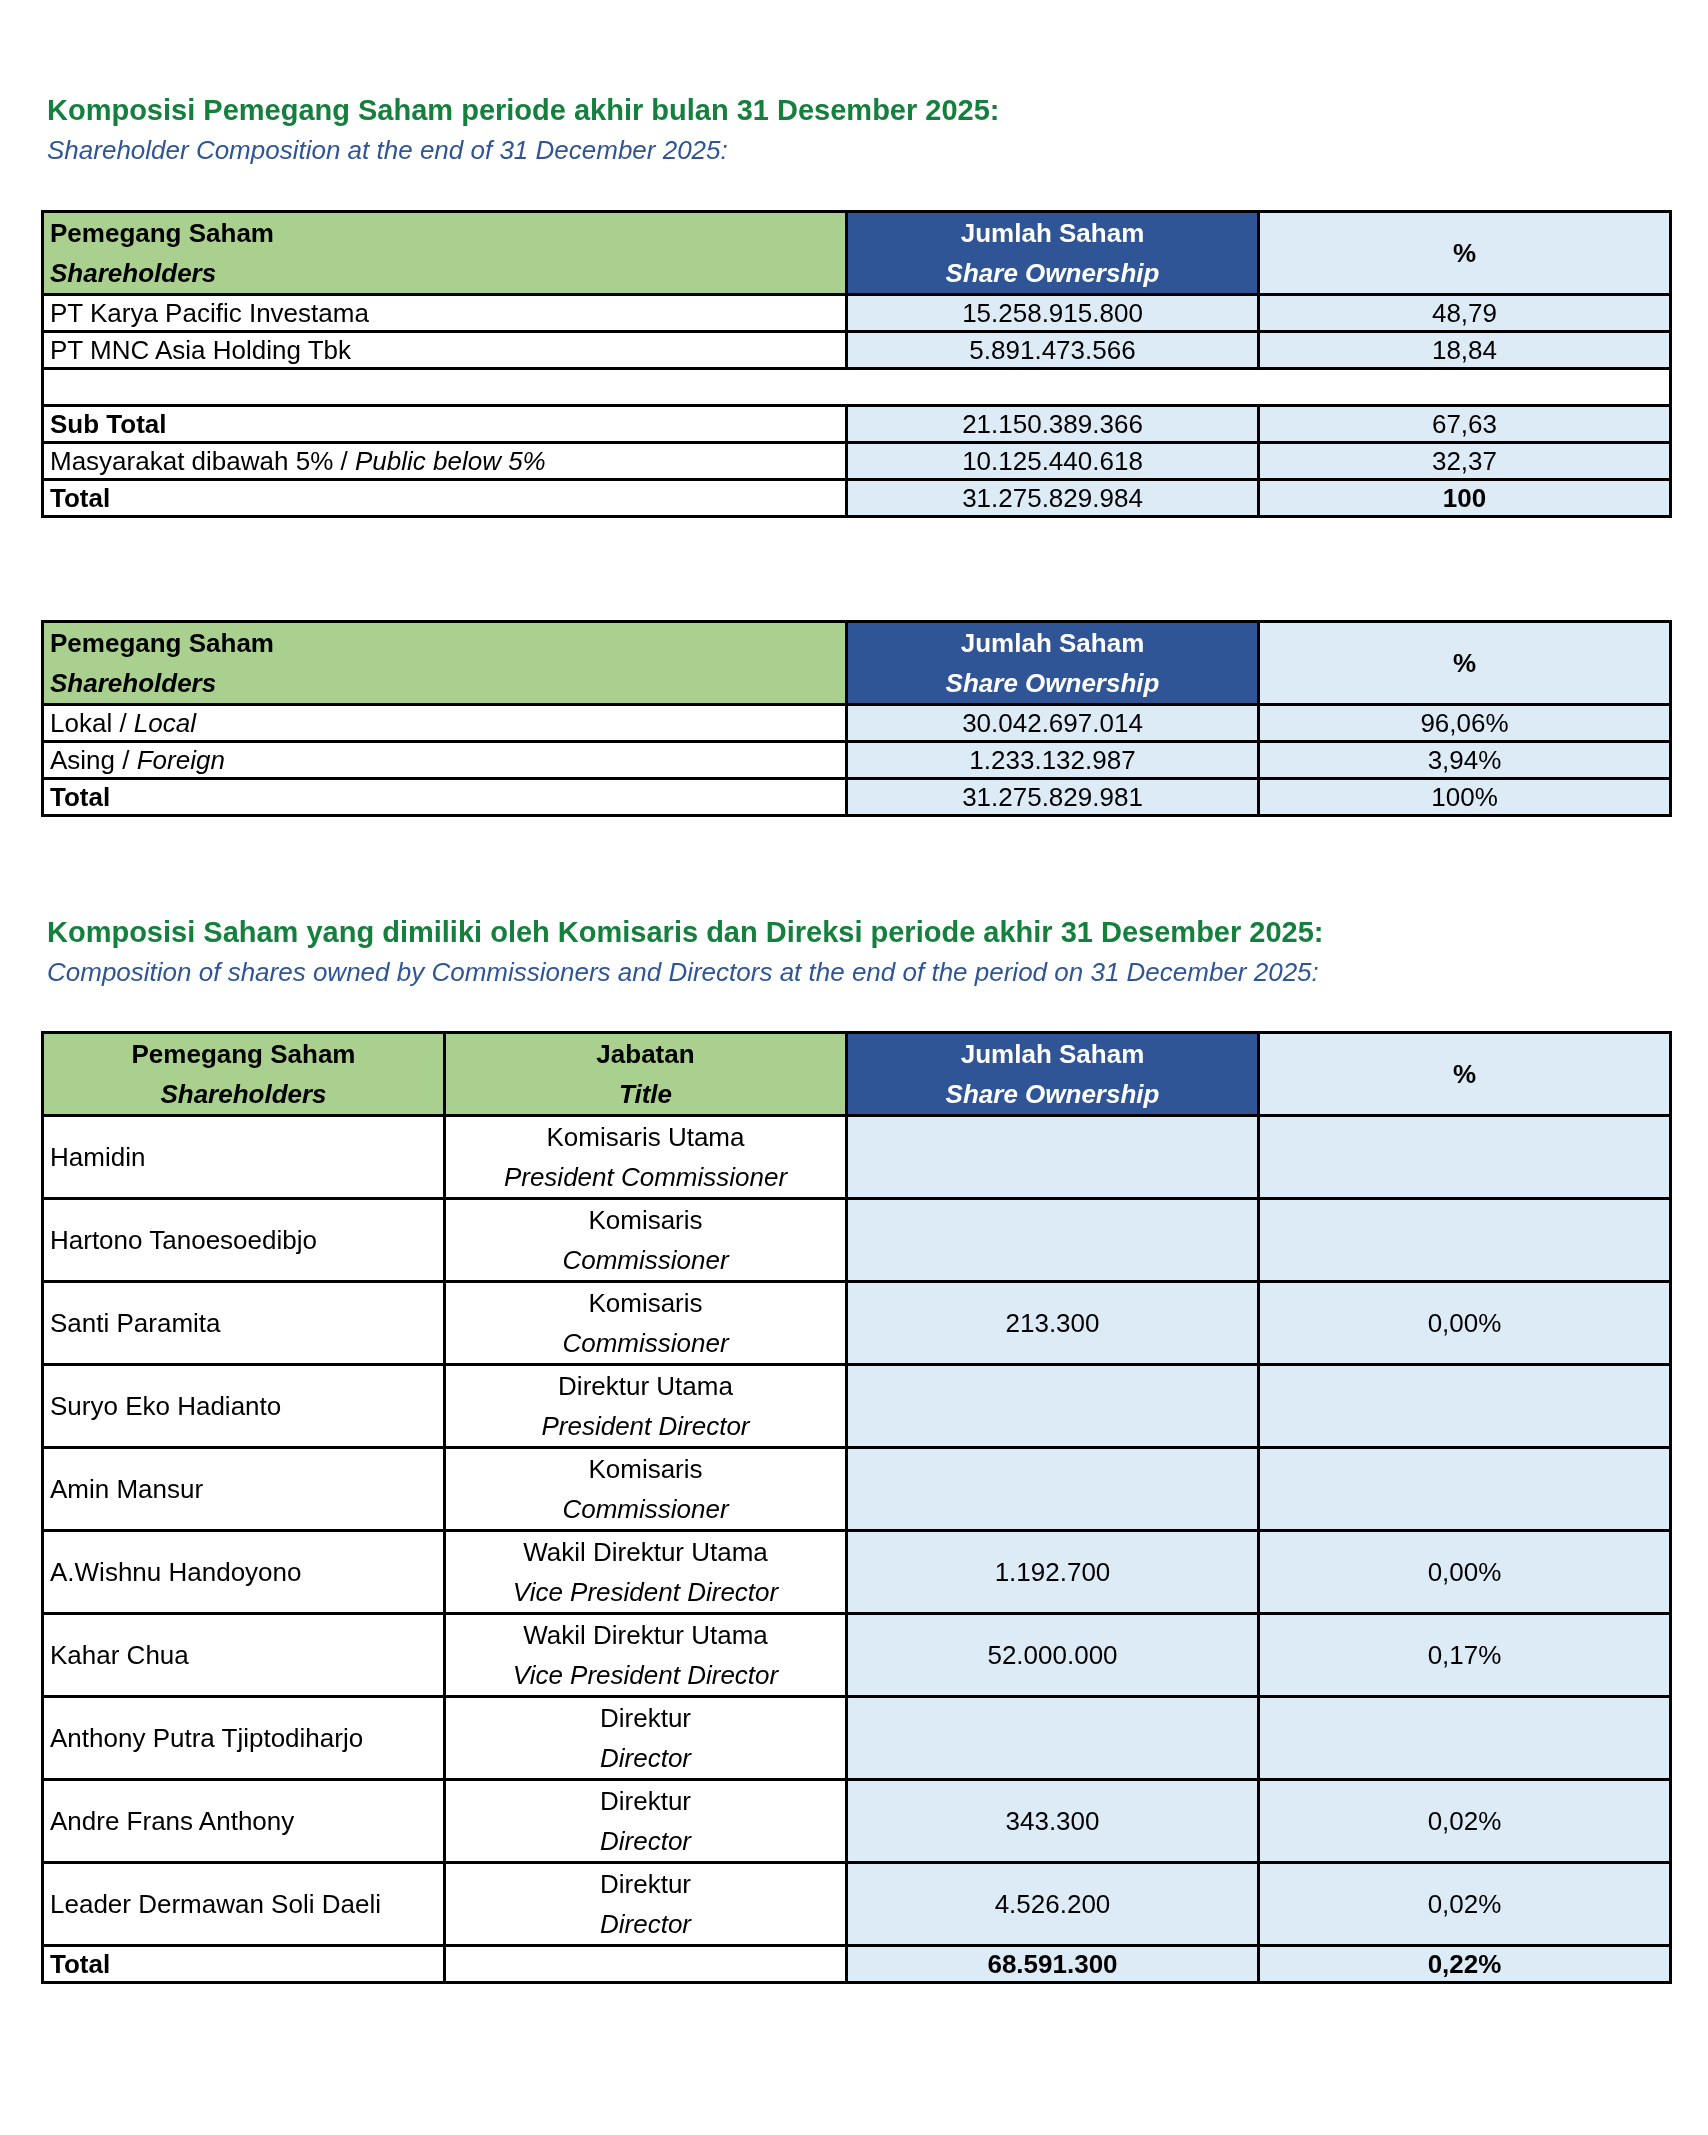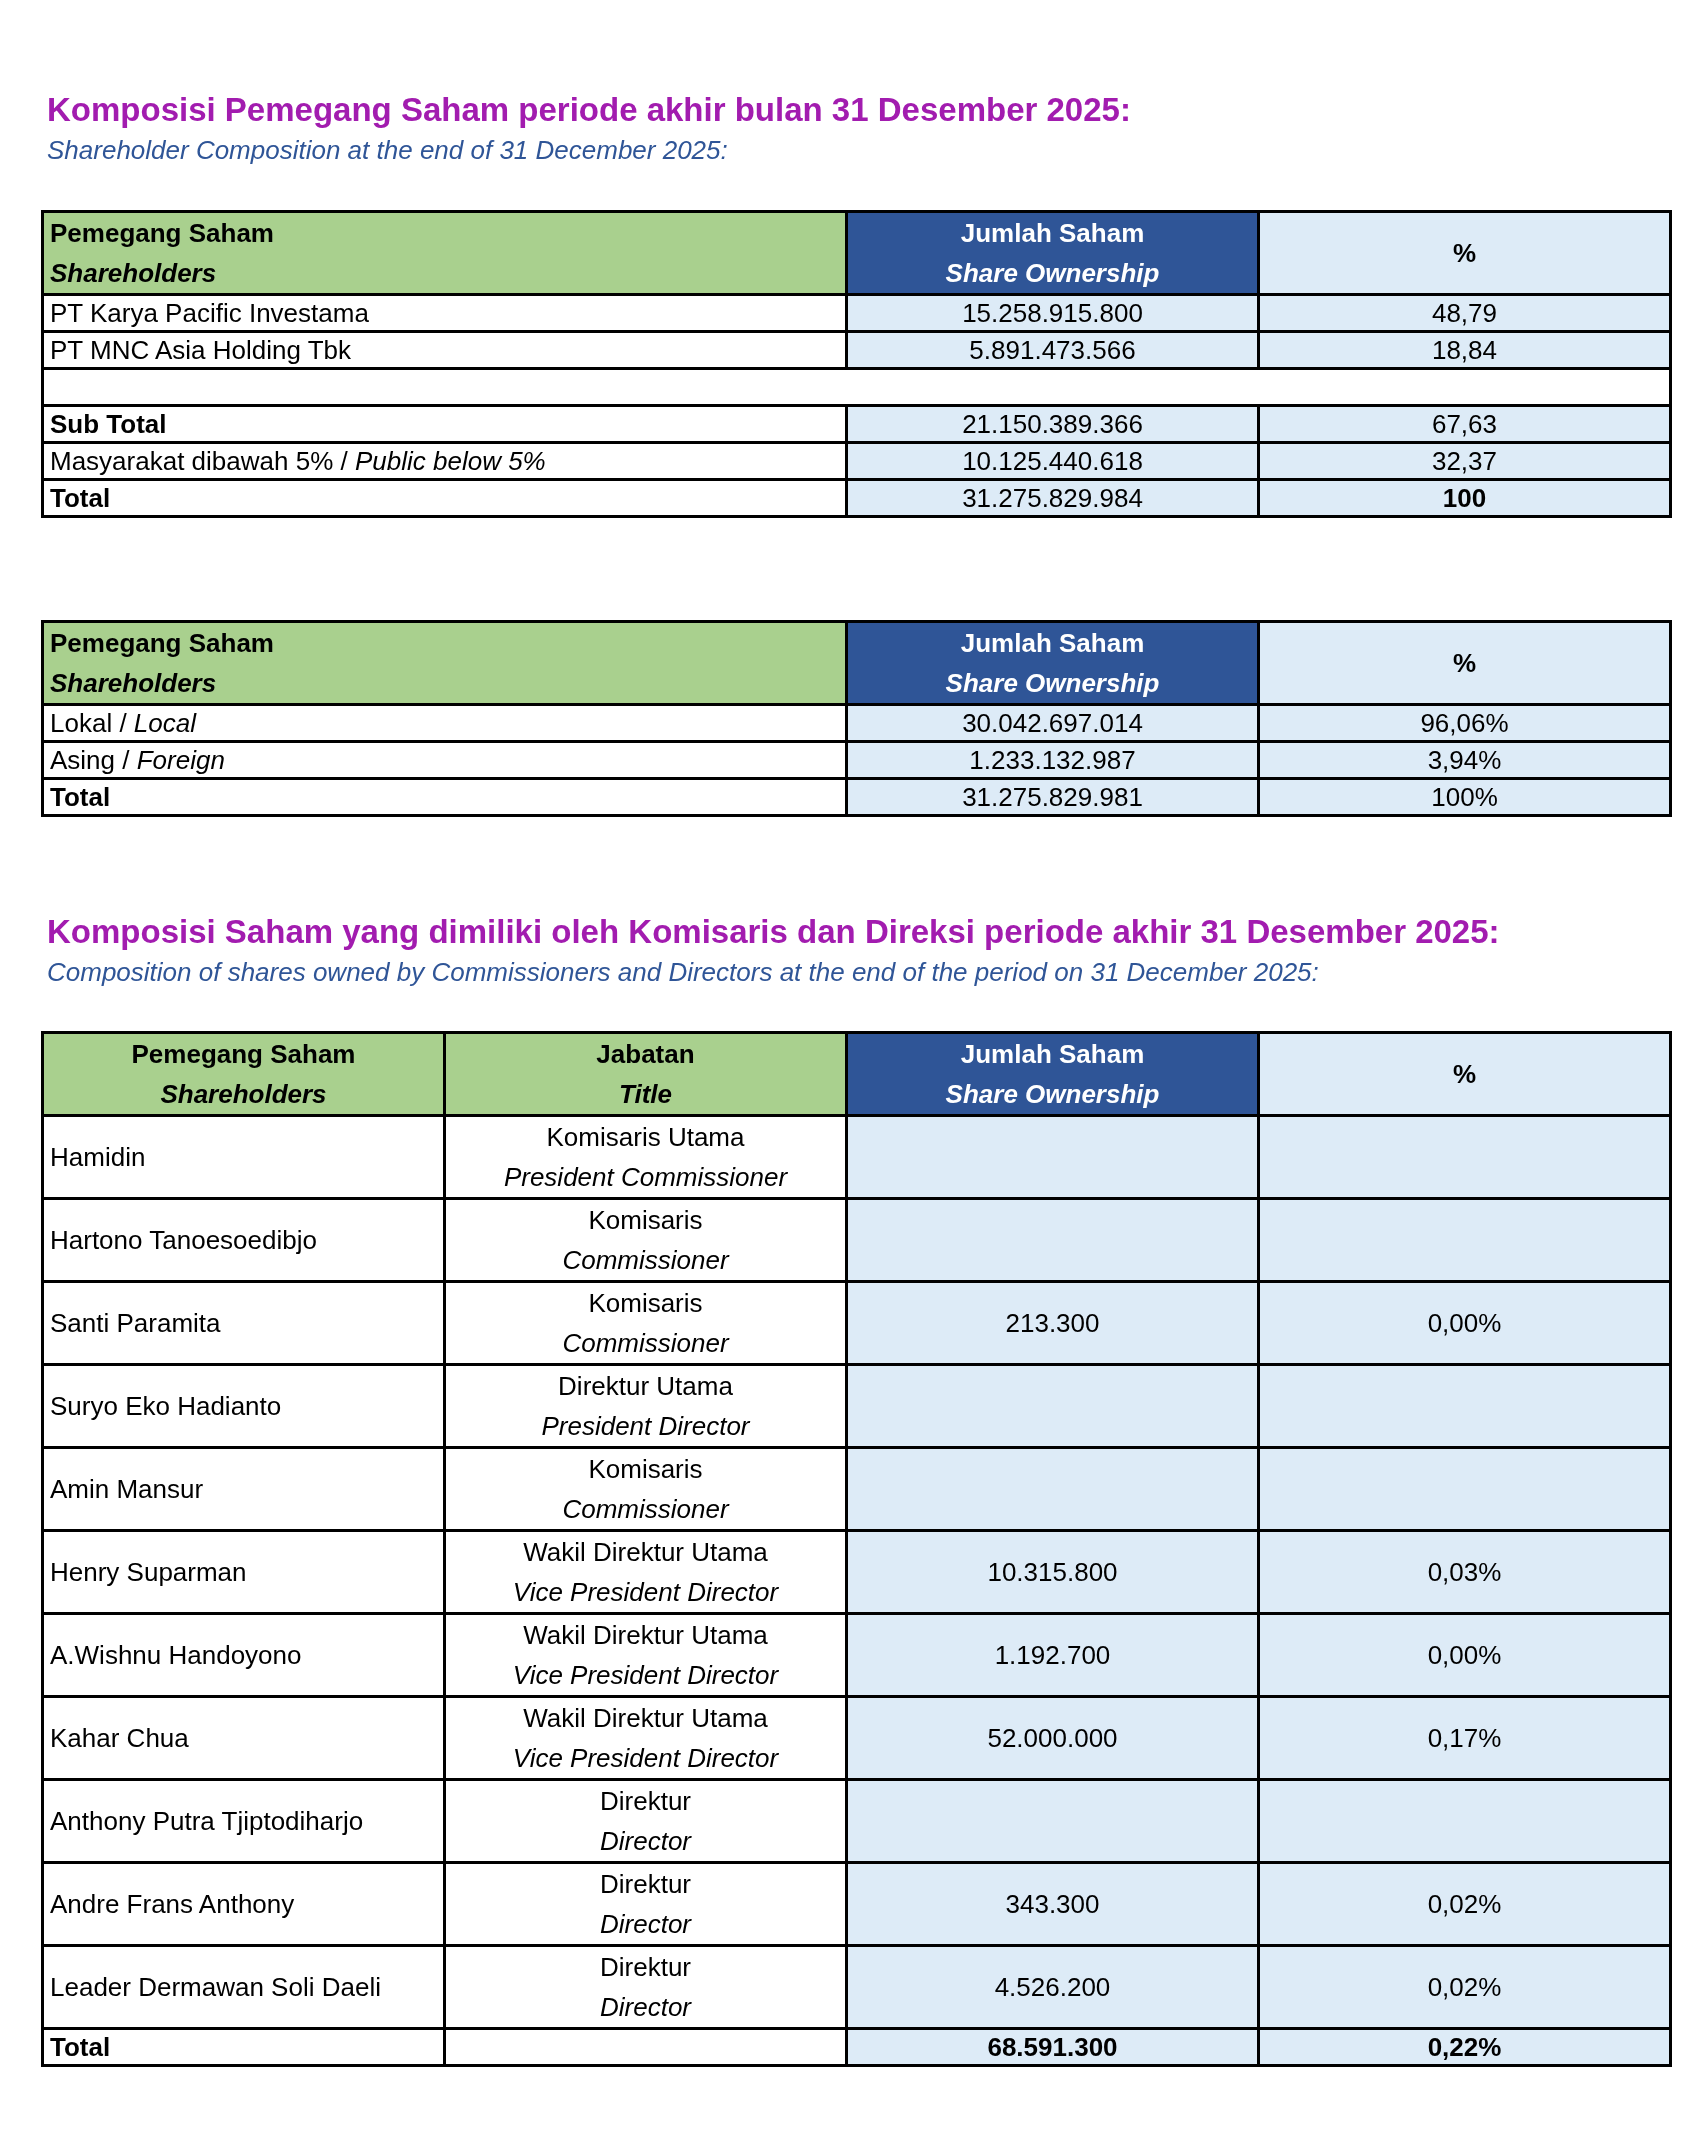--- a/index.html
+++ b/index.html
@@ -1,18 +1,18 @@
 <!DOCTYPE html>
 <html><head>
 <meta charset="utf-8">
 <style>
   html, body { margin: 0; padding: 0; background: #ffffff; }
   body { width: 1708px; height: 2135px; position: relative; font-family: "Liberation Sans", "DejaVu Sans", sans-serif; color: #000; }
   .heading { position: absolute; left: 47px; }
-  .heading .h-bold { font-weight: bold; font-size: 33px; color: #a21caf; line-height: 40px; white-space: nowrap; }
+  .heading .h-bold { font-weight: bold; font-size: 29px; color: #15803d; line-height: 40px; white-space: nowrap; }
   .heading .h-ital { font-style: italic; font-size: 26px; color: #2F5597; line-height: 40px; white-space: nowrap; }
   table.grid { position: absolute; left: 41px; width: 1628px; border-collapse: collapse; table-layout: fixed; padding-left: 40px; }
   table.grid td { border: 3px solid #000; padding: 0 6px; font-size: 26px; vertical-align: middle; overflow: hidden; white-space: nowrap; }
   .c-green { background: #A9D08E; }
   .c-blue { background: #2F5597; color: #fff; }
   .c-light { background: #DDEBF7; }
   .c-white { background: #fff; }
   .bold { font-weight: bold; }
   .ital { font-style: italic; }
   .center { text-align: center; }
@@ -183,29 +183,20 @@
   <tr class="r81">
     <td class="c-white">Amin Mansur</td>
     <td class="c-white center">
           <span class="two">Komisaris</span>
           <span class="two ital">Commissioner</span>
         </td>
     <td class="c-light center"></td>
     <td class="c-light center"></td>
   </tr>
   <tr class="r81">
-    <td class="c-white">Henry Suparman</td>
-    <td class="c-white center">
-          <span class="two">Wakil Direktur Utama</span>
-          <span class="two ital">Vice President Director</span>
-        </td>
-    <td class="c-light center">10.315.800</td>
-    <td class="c-light center">0,03%</td>
-  </tr>
-  <tr class="r81">
     <td class="c-white">A.Wishnu Handoyono</td>
     <td class="c-white center">
           <span class="two">Wakil Direktur Utama</span>
           <span class="two ital">Vice President Director</span>
         </td>
     <td class="c-light center">1.192.700</td>
     <td class="c-light center">0,00%</td>
   </tr>
   <tr class="r81">
     <td class="c-white">Kahar Chua</td>

